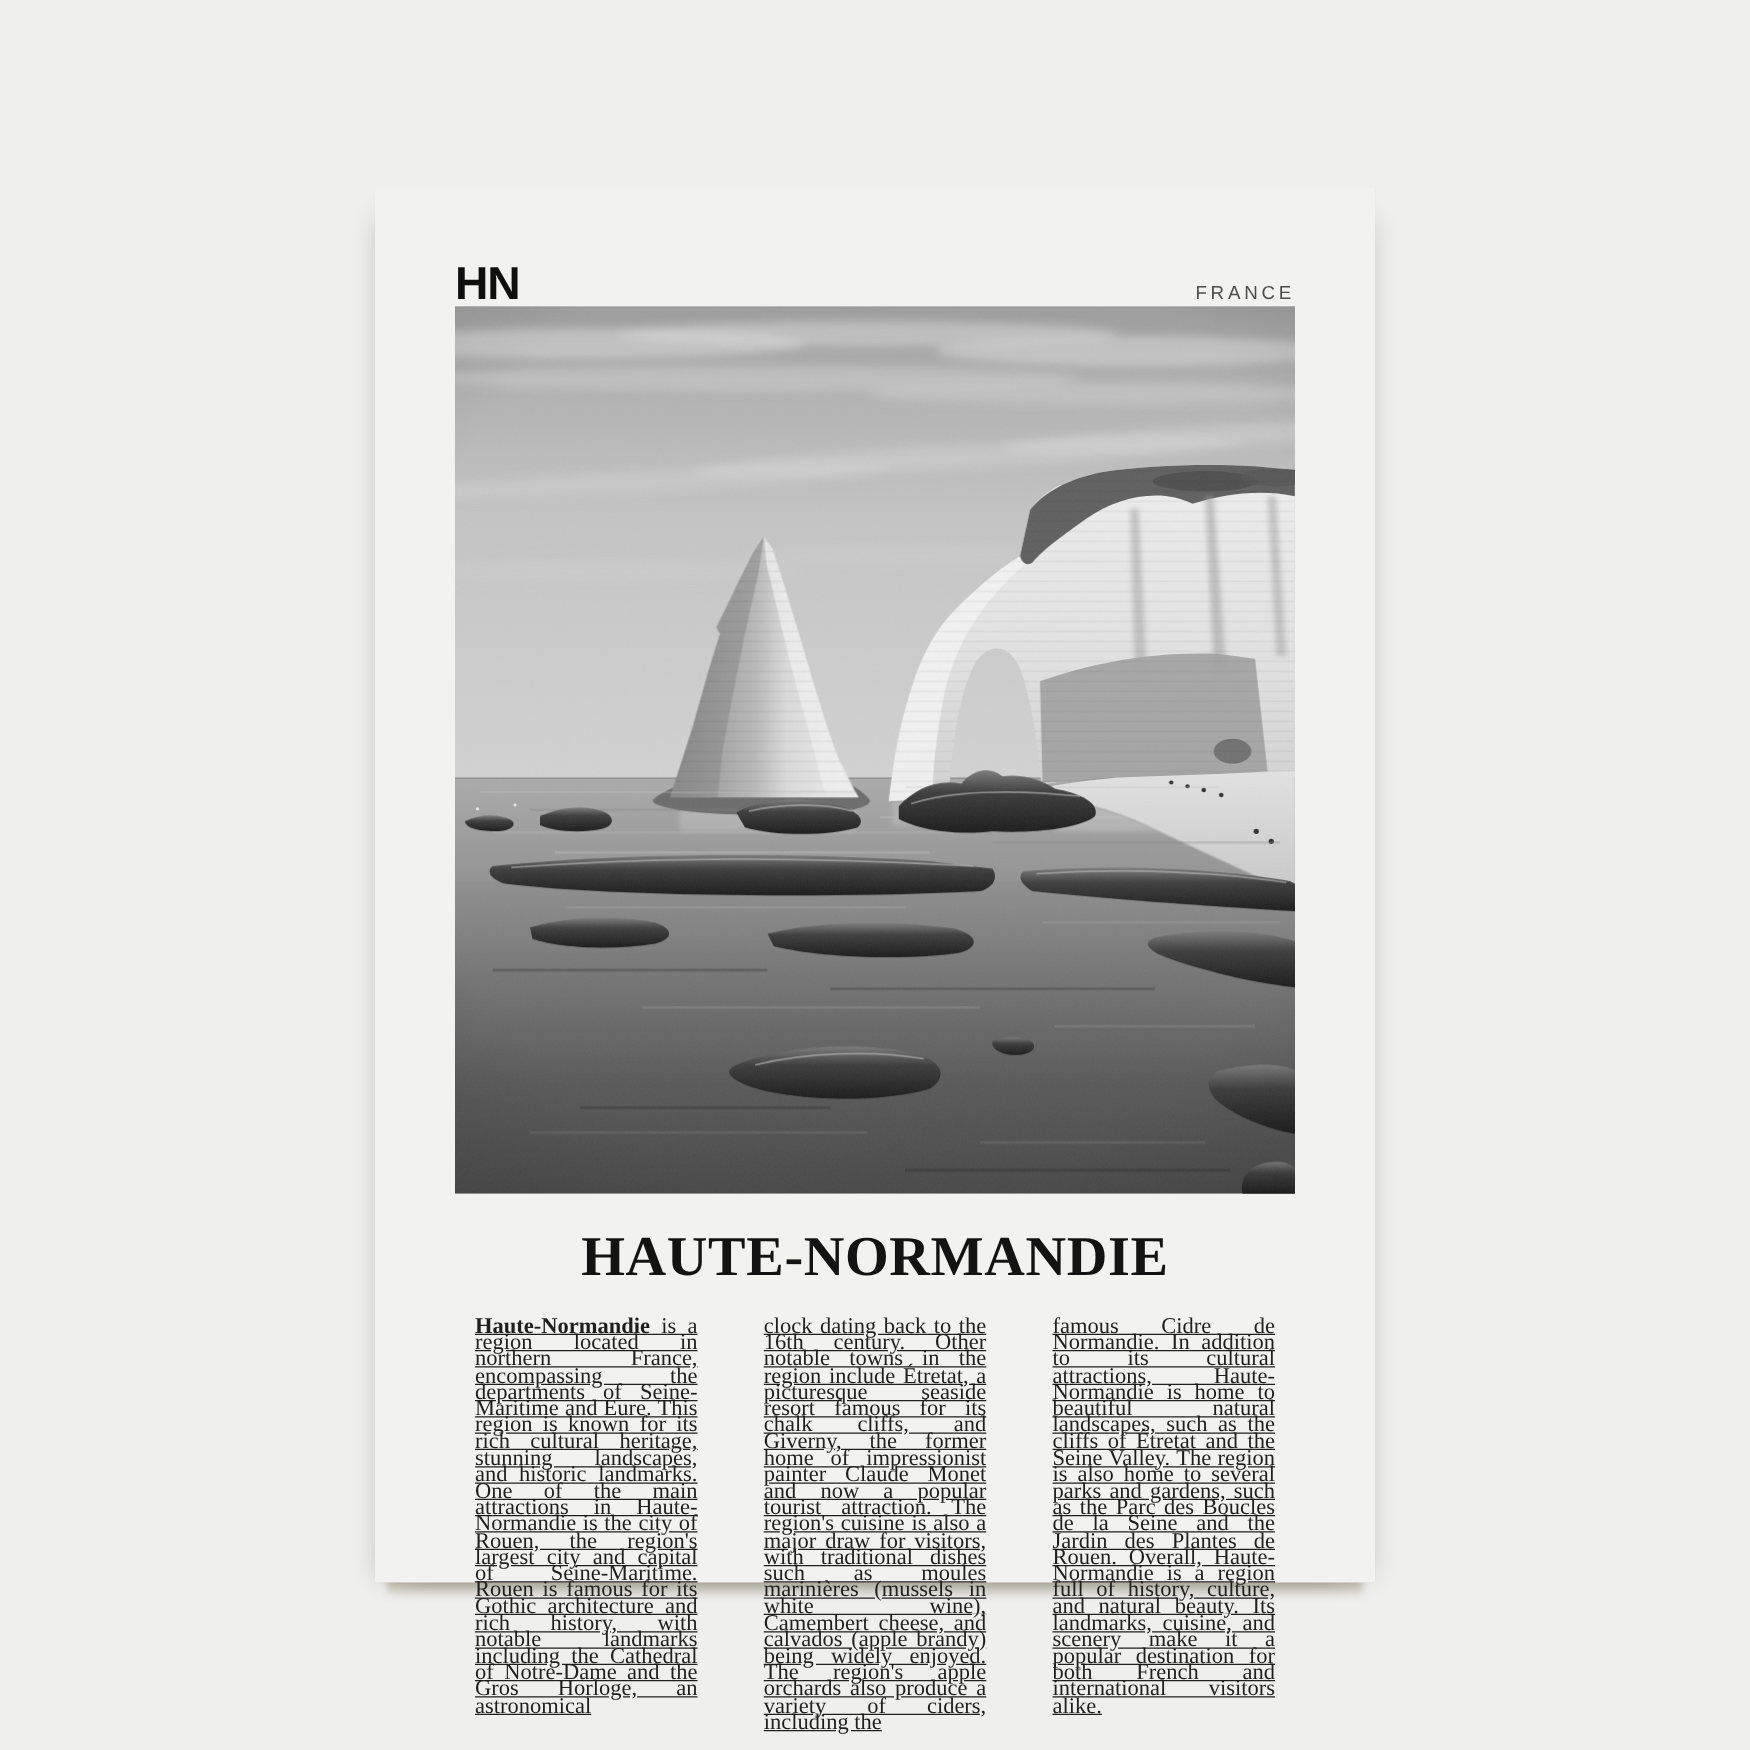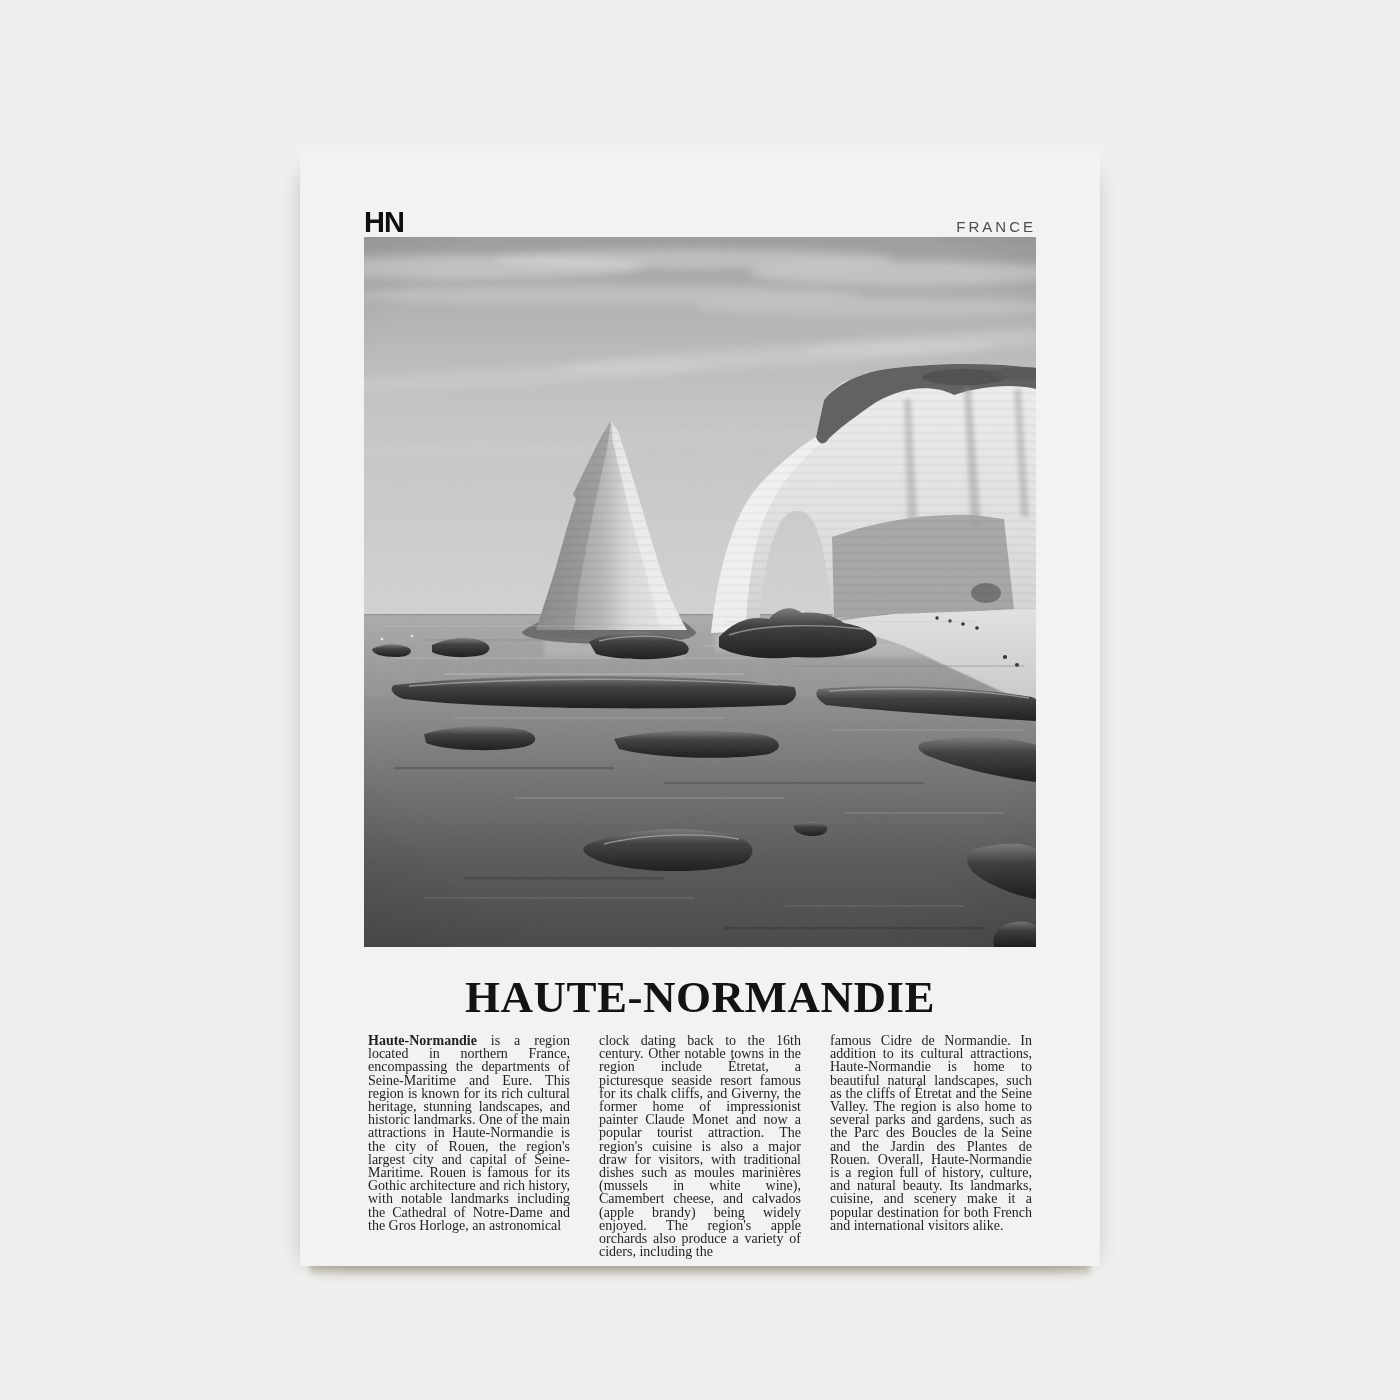--- a/index.html
+++ b/index.html
@@ -44,21 +44,21 @@
   .poster-content {
     padding: 58px 64px 0 64px;
   }
   .poster-header {
     display: flex;
     justify-content: space-between;
     align-items: baseline;
     width: 672px;
   }
   .logo {
-    font-size: 29px;
+    font-size: 37px;
     line-height: 1;
     font-weight: 700;
     letter-spacing: -1px;
     color: #0f0f0f;
     text-align: right;
   }
   .country {
     font-size: 15px;
     line-height: 1;
     font-weight: 400;
@@ -86,27 +86,28 @@
     color: #131313;
   }
   .article {
     width: 672px;
     display: flex;
     gap: 21px;
     margin-top: 10px;
   }
   .article .col {
     flex: 1 1 0;
-    margin: 4px;
+    margin: 16px;
     font-family: "Liberation Serif", "DejaVu Serif", serif;
-    font-size: 14px;
+    font-size: 18px;
     line-height: 13.2px;
     color: #1f1f1f;
     text-align: justify;
     text-justify: inter-word;
+    text-decoration: underline;
   }
   .article .col b { font-weight: 700; }
 </style>
 </head>
 <body>
 
 <div class="scene">
   <div class="poster">
     <div class="poster-content">
 

